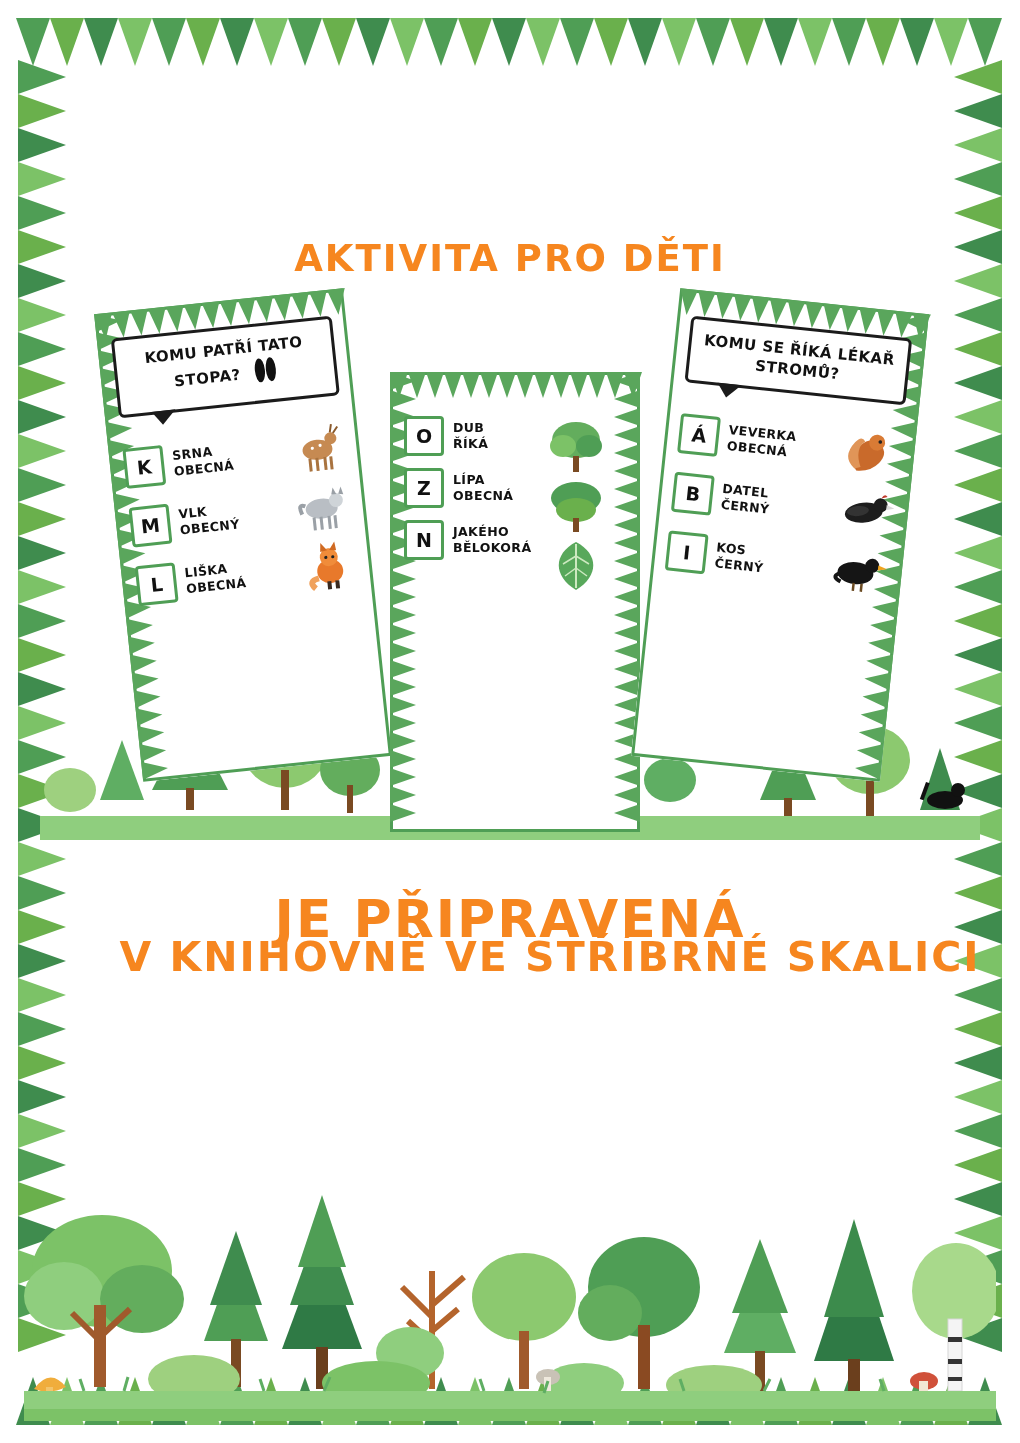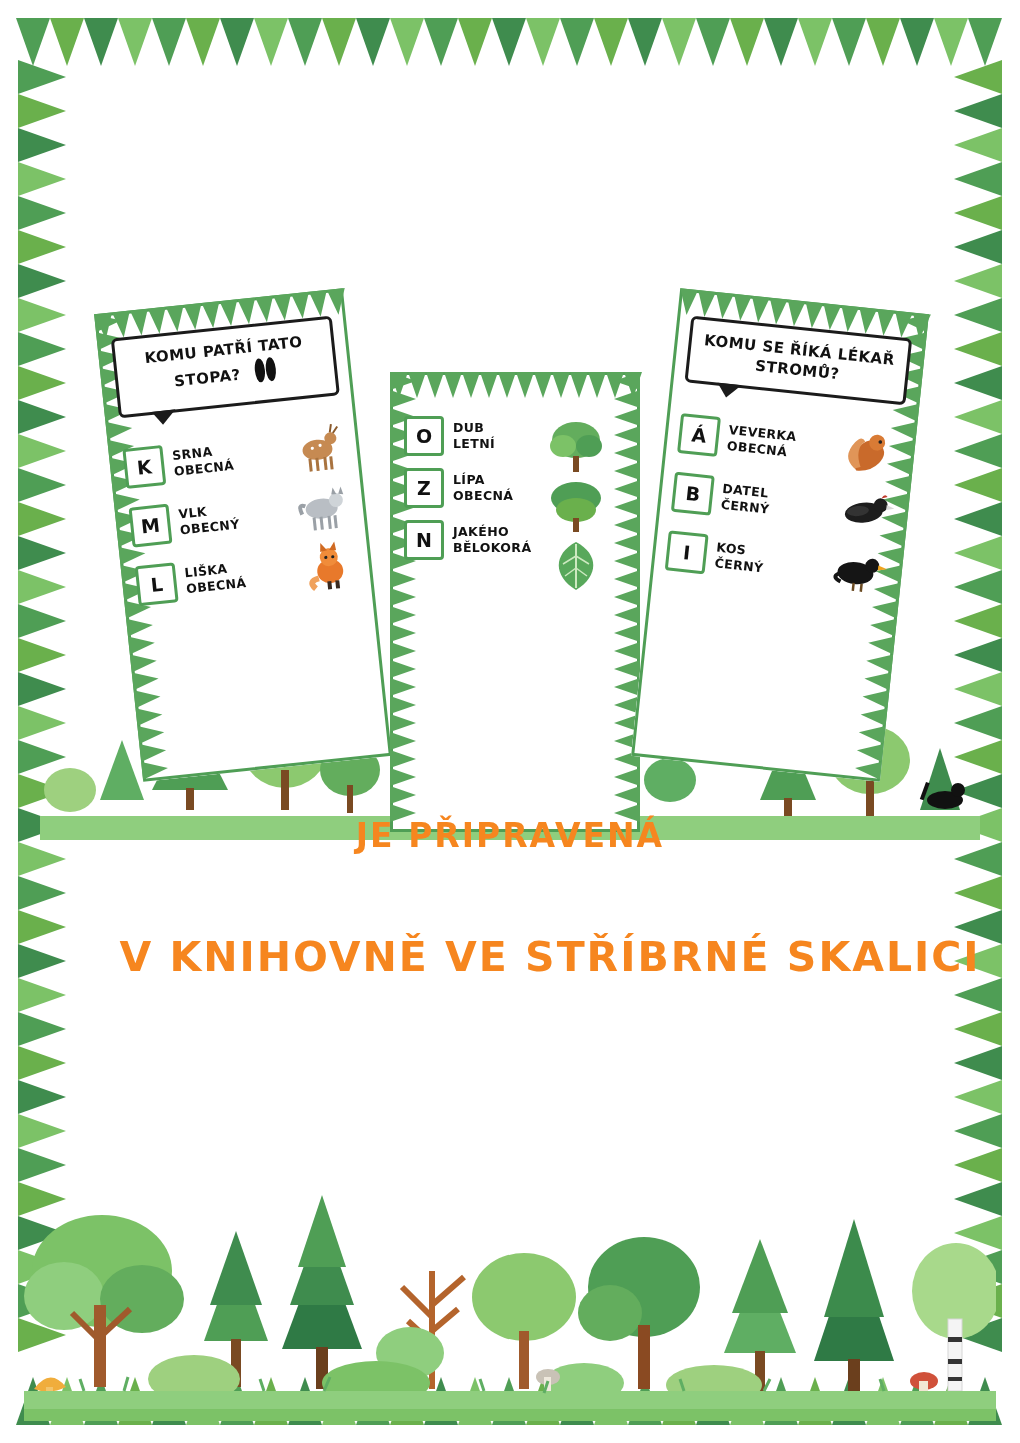--- a/index.html
+++ b/index.html
@@ -73,21 +73,21 @@
   #title-main {
     top: 128px;
     font-size: 74px;
     letter-spacing: 4px;
   }
   #title-sub {
     top: 240px;
     font-size: 37px;
     letter-spacing: 2px;
   }
-  #footer-line-1 { top: 819px; font-size: 33px; }
+  #footer-line-1 { top: 892px; font-size: 52px; }
   #footer-line-2 { top: 936px; font-size: 41px; margin-left: 40px; }
   #footer-date { top: 1050px; font-size: 35px; }
 
   
   .card {
     position: absolute;
     background: #ffffff;
     box-sizing: border-box;
   }
   .card-frame {
@@ -390,20 +390,21 @@
       <div class="tri-left" style="border-right-color: rgb(124, 194, 103);"></div>
       <div class="tri-left" style="border-right-color: rgb(79, 158, 85);"></div>
       <div class="tri-left" style="border-right-color: rgb(106, 176, 76);"></div>
       <div class="tri-left" style="border-right-color: rgb(63, 140, 78);"></div>
       <div class="tri-left" style="border-right-color: rgb(124, 194, 103);"></div>
       <div class="tri-left" style="border-right-color: rgb(79, 158, 85);"></div>
       <div class="tri-left" style="border-right-color: rgb(106, 176, 76);"></div>
       <div class="tri-left" style="border-right-color: rgb(63, 140, 78);"></div>
     </div>
 
+  <div class="headline" id="title-sub">AKTIVITA PRO DĚTI</div>
 
   <div class="scenery" id="scenery-mid-band">
     <svg width="940" height="200" viewBox="0 0 940 200">
 
       <g>
         <polygon points="120,120 150,40 180,120" fill="#3f8c4e"></polygon>
         <polygon points="112,150 150,75 188,150" fill="#4f9e55"></polygon>
         <rect x="146" y="148" width="8" height="22" fill="#7a4a22"></rect>
         <ellipse cx="245" cy="110" rx="42" ry="38" fill="#8cc96f"></ellipse>
         <rect x="241" y="130" width="8" height="40" fill="#7a4a22"></rect>
@@ -637,21 +638,21 @@
         <div class="zig-l"></div>
       <div class="zig-l"></div>
     </div>
     <div class="card-inner">
       <div class="mid-grid">
         <div class="mid-rows">
 
           <div class="answer-row">
             <div class="letter-box">O</div>
             <div class="answer-text">DUB
-LETNÍ</div>
+ŘÍKÁ</div>
           </div>
 
           <div class="answer-row">
             <div class="letter-box">Z</div>
             <div class="answer-text">LÍPA
 OBECNÁ</div>
           </div>
 
           <div class="answer-row">
             <div class="letter-box">N</div>

